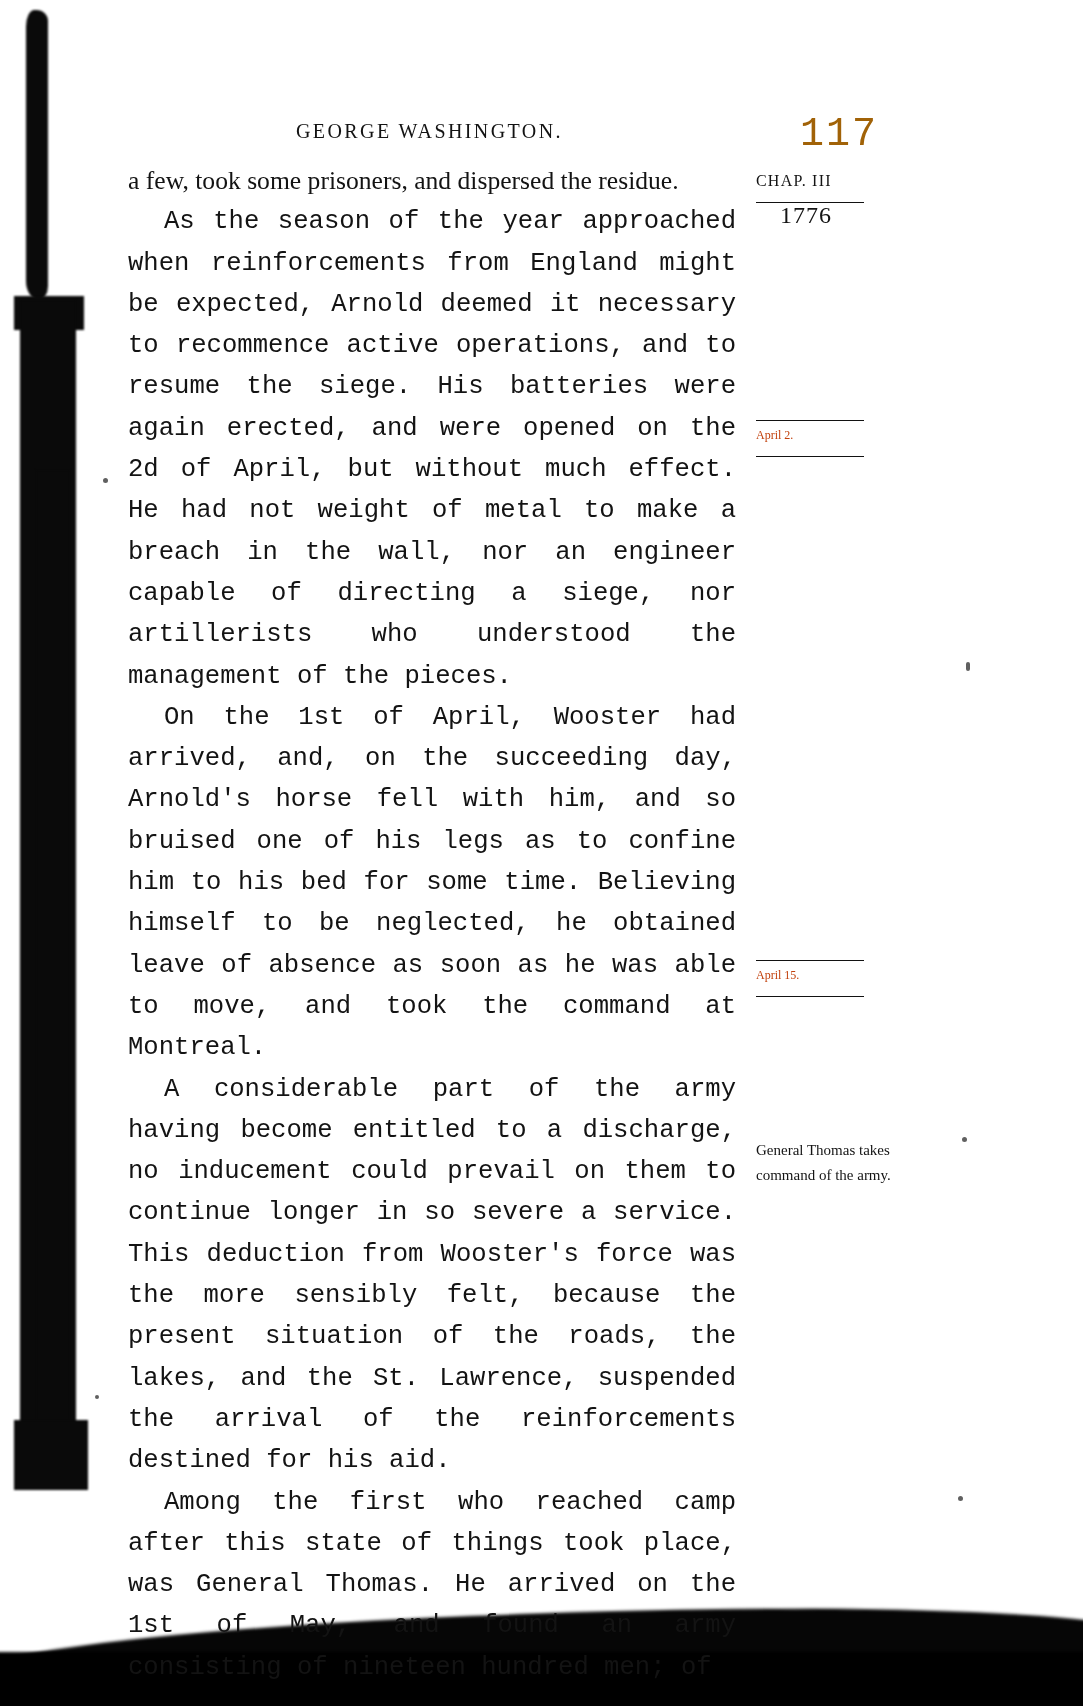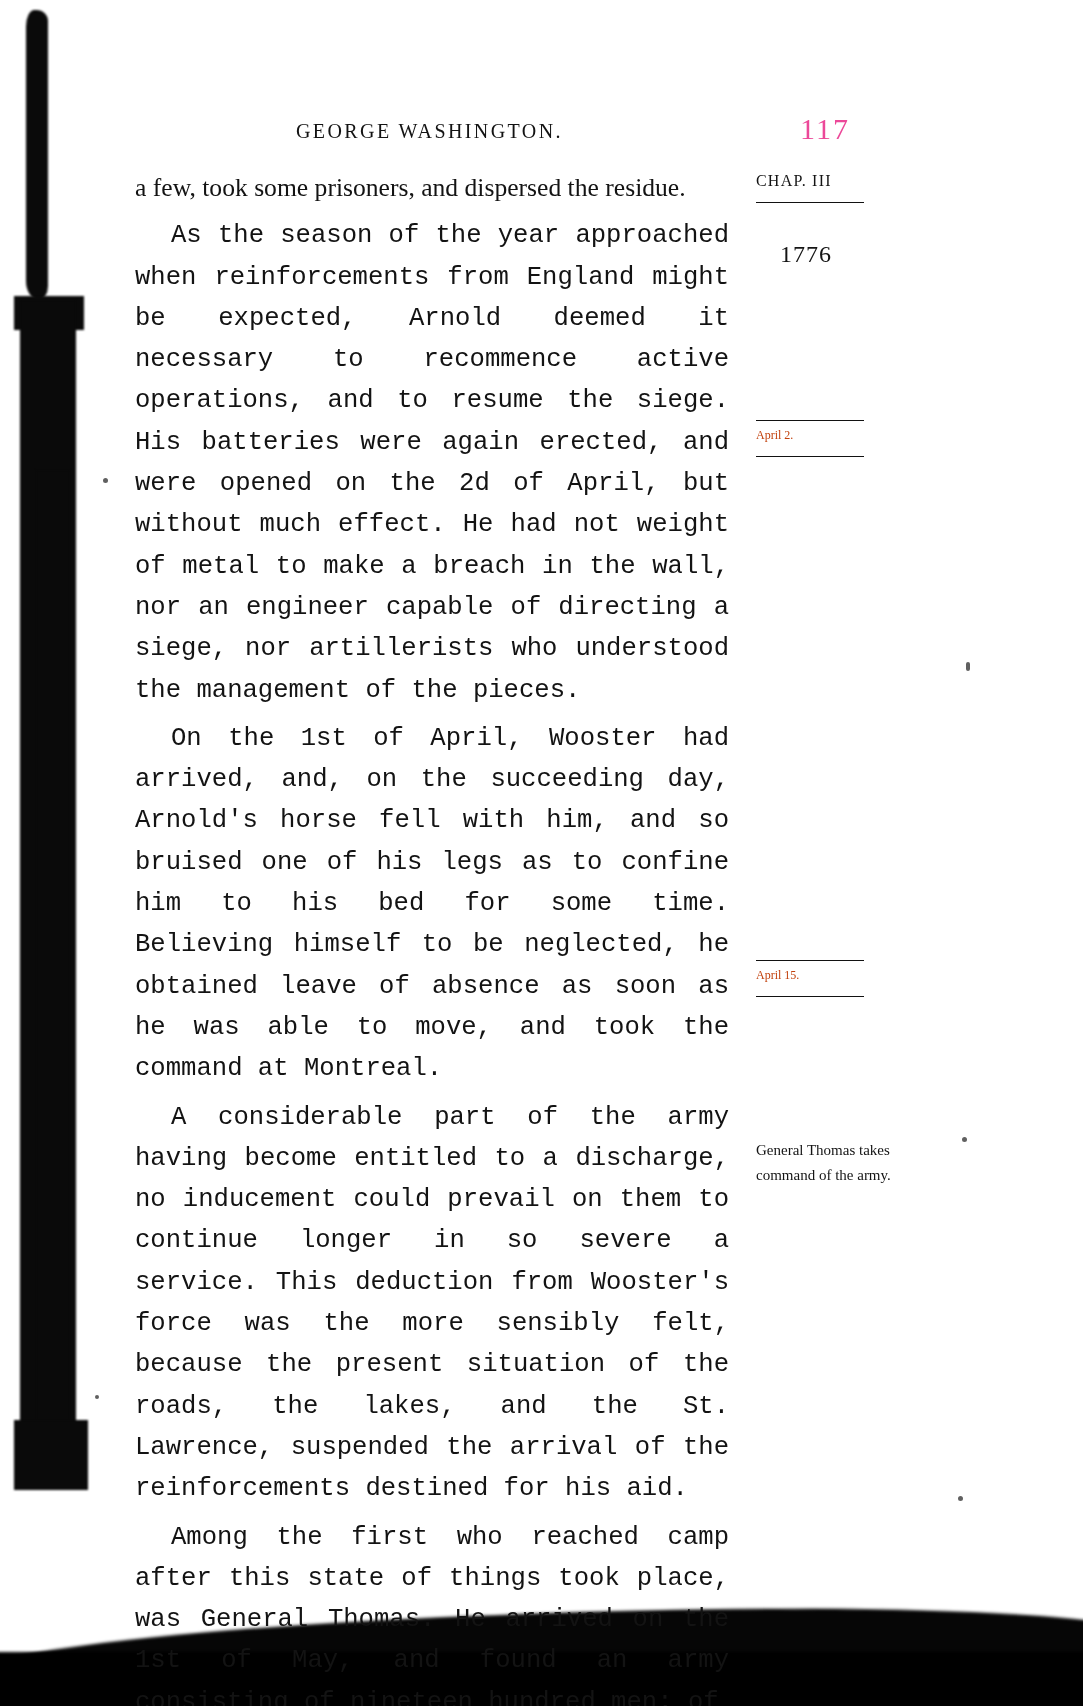--- a/index.html
+++ b/index.html
@@ -103,39 +103,39 @@
     font-size: 20px;
     letter-spacing: 2.4px;
     font-family: "Liberation Serif", serif;
     color: #131313;
   }
   .folio {
     position: absolute;
     left: 800px;
     top: 112px;
     width: 120px;
-    font-size: 30px;
+    font-size: 40px;
     letter-spacing: 2px;
-    color: #ec4899;
-    font-family: Liberation Serif, serif;
+    color: #a16207;
+    font-family: Liberation Mono, monospace;
   }
 
   .textblock {
     position: absolute;
     left: 128px;
     top: 160px;
     width: 608px;
     font-size: 25.6px;
     line-height: 41.3px;
     text-align: justify;
     text-justify: inter-word;
     color: #131313;
   }
   .textblock p {
-    margin: 7px;
+    margin: 0;
     text-indent: 0;
   }
   .textblock p.indent {
     text-indent: 36px;
     font-family: Liberation Mono, monospace;
   }
   .textblock p.first {
     text-indent: 0;
   }
 
@@ -158,21 +158,20 @@
   .marg .smallcaps {
     font-variant: small-caps;
     letter-spacing: 1.2px;
     font-size: 16px;
   }
   .marg .year {
     font-size: 24px;
     letter-spacing: 1px;
     padding-left: 24px;
     display: block;
-    margin-top: 39px;
   }
   .rule {
     position: absolute;
     left: 0;
     width: 108px;
     border-top: 1.6px solid #121212;
   }
   .date-note {
     position: absolute;
     left: 0;

